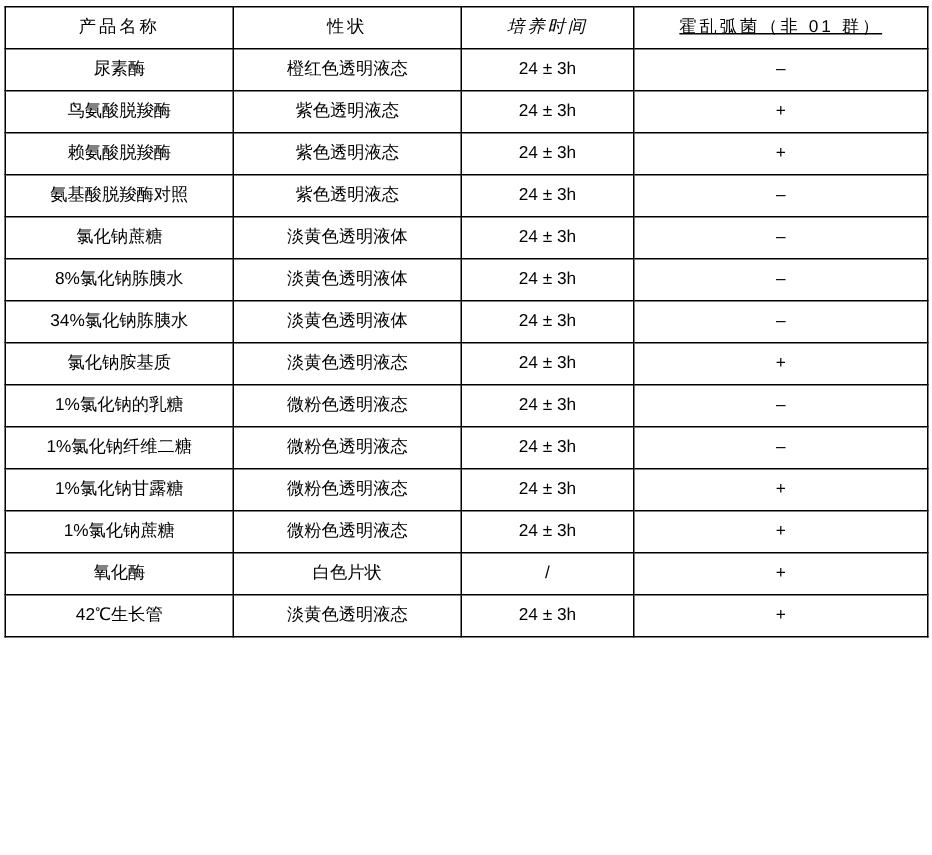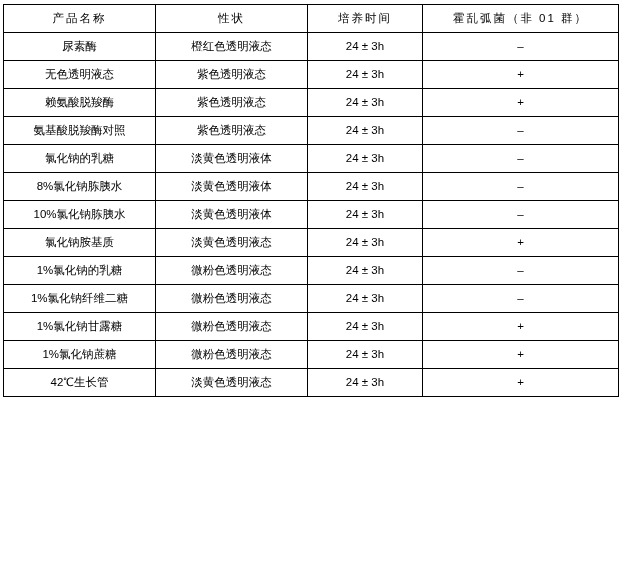--- a/index.html
+++ b/index.html
@@ -40,22 +40,22 @@
     font-weight: normal;
     letter-spacing: 2px;
     margin-top: 44px;
   }
   col.c0 { width: 152px; }
   col.c1 { width: 152px; }
   col.c2 { width: 115px; }
   col.c3 { width: 196px; }
   .hdr-name { letter-spacing: 3px; }
   .hdr-trait { letter-spacing: 3px; }
-  .hdr-time { letter-spacing: 1px; }
-  .hdr-vibrio { letter-spacing: 0.5px; }
+  .hdr-time { letter-spacing: 1px; font-style: italic; }
+  .hdr-vibrio { letter-spacing: 0.5px; text-decoration: underline; }
   td.sym {
     font-size: 12px;
   }
 </style>
 </head>
 <body>
 
 <div class="sheet">
   <table class="data-table">
     <colgroup>
@@ -73,51 +73,51 @@
       </tr>
     </thead>
     <tbody>
         <tr>
           <td>尿素酶</td>
           <td>橙红色透明液态</td>
           <td>24 ± 3h</td>
           <td class="sym">–</td>
         </tr>
         <tr>
-          <td>无色透明液态</td>
+          <td>鸟氨酸脱羧酶</td>
           <td>紫色透明液态</td>
           <td>24 ± 3h</td>
           <td class="sym">+</td>
         </tr>
         <tr>
           <td>赖氨酸脱羧酶</td>
           <td>紫色透明液态</td>
           <td>24 ± 3h</td>
           <td class="sym">+</td>
         </tr>
         <tr>
           <td>氨基酸脱羧酶对照</td>
           <td>紫色透明液态</td>
           <td>24 ± 3h</td>
           <td class="sym">–</td>
         </tr>
         <tr>
-          <td>氯化钠的乳糖</td>
+          <td>氯化钠蔗糖</td>
           <td>淡黄色透明液体</td>
           <td>24 ± 3h</td>
           <td class="sym">–</td>
         </tr>
         <tr>
           <td>8%氯化钠胨胰水</td>
           <td>淡黄色透明液体</td>
           <td>24 ± 3h</td>
           <td class="sym">–</td>
         </tr>
         <tr>
-          <td>10%氯化钠胨胰水</td>
+          <td>34%氯化钠胨胰水</td>
           <td>淡黄色透明液体</td>
           <td>24 ± 3h</td>
           <td class="sym">–</td>
         </tr>
         <tr>
           <td>氯化钠胺基质</td>
           <td>淡黄色透明液态</td>
           <td>24 ± 3h</td>
           <td class="sym">+</td>
         </tr>
@@ -139,20 +139,26 @@
           <td>24 ± 3h</td>
           <td class="sym">+</td>
         </tr>
         <tr>
           <td>1%氯化钠蔗糖</td>
           <td>微粉色透明液态</td>
           <td>24 ± 3h</td>
           <td class="sym">+</td>
         </tr>
         <tr>
+          <td>氧化酶</td>
+          <td>白色片状</td>
+          <td>/</td>
+          <td class="sym">+</td>
+        </tr>
+        <tr>
           <td>42℃生长管</td>
           <td>淡黄色透明液态</td>
           <td>24 ± 3h</td>
           <td class="sym">+</td>
         </tr>
       </tbody>
   </table>
 </div>
 
 </body></html>

